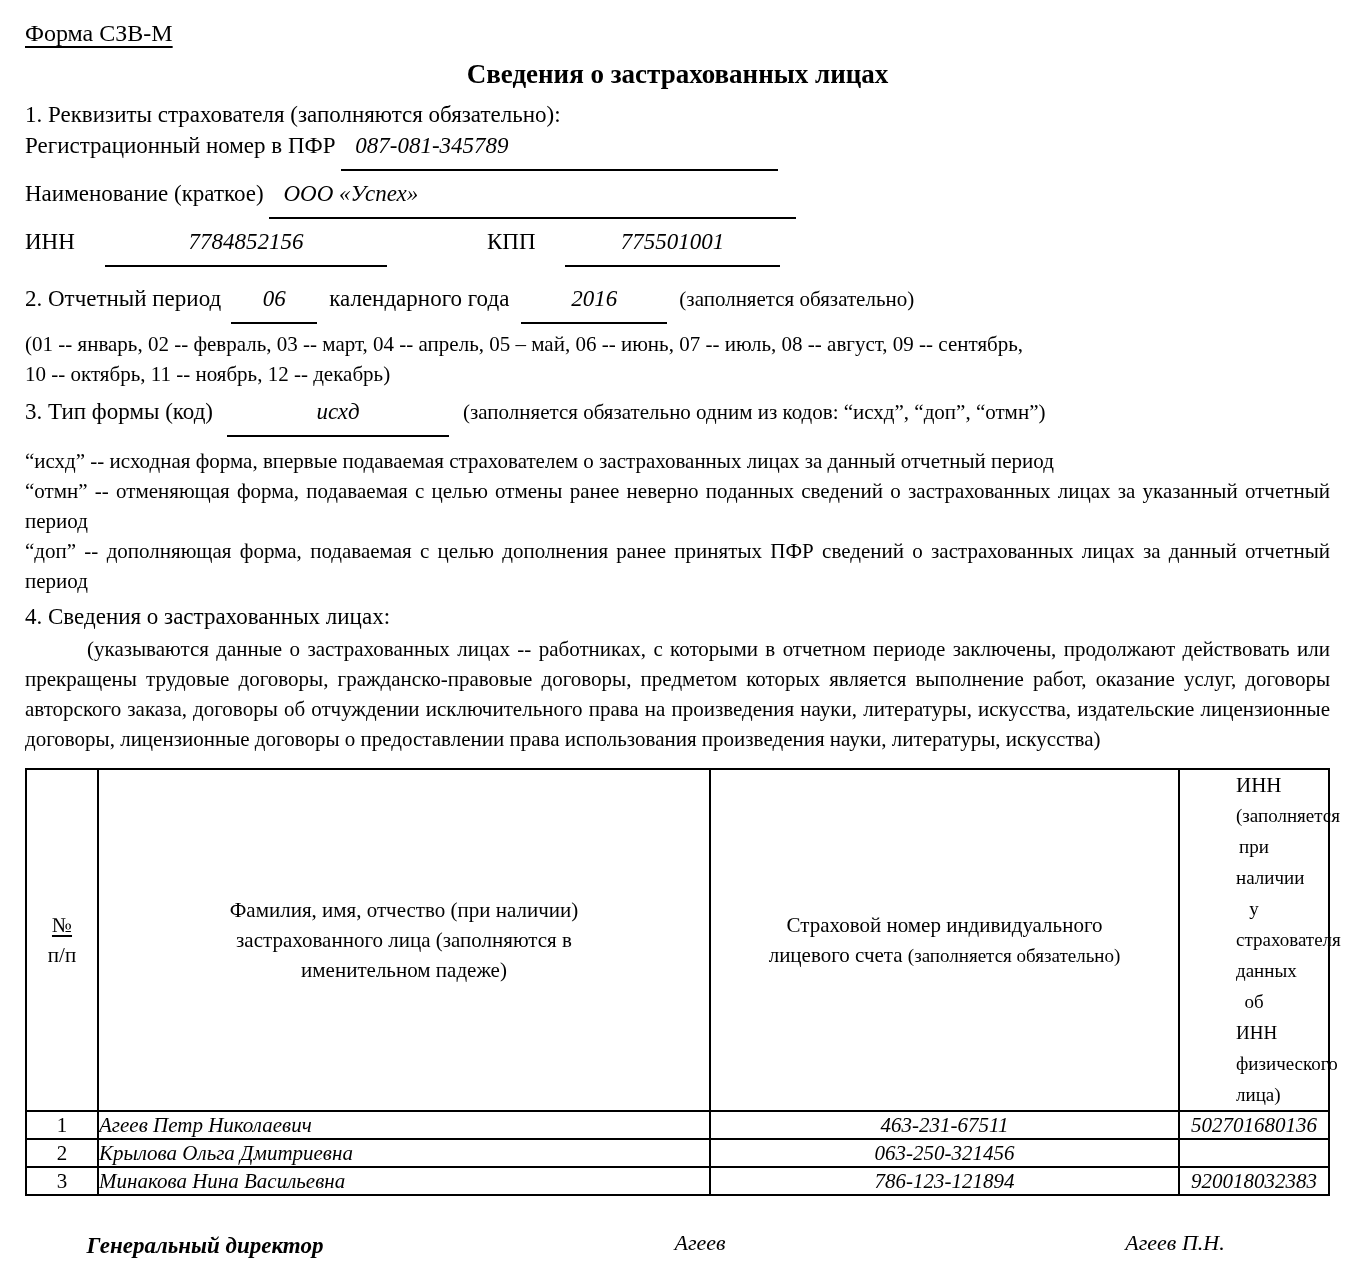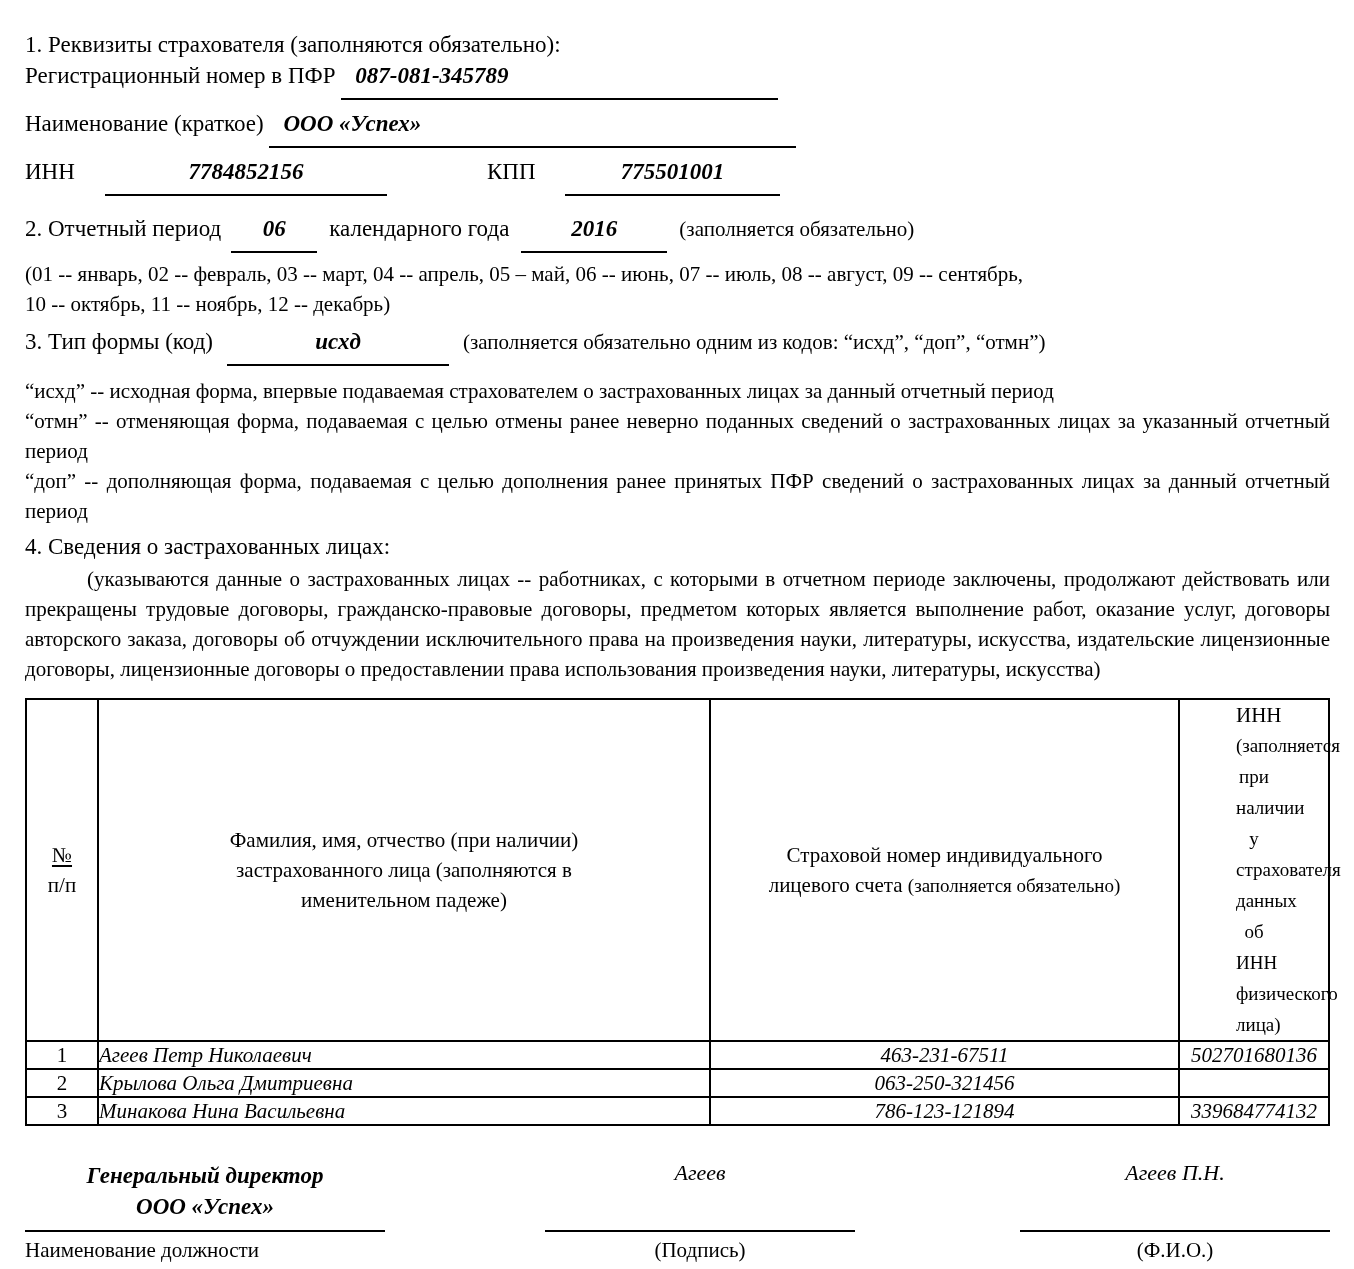--- a/index.html
+++ b/index.html
@@ -5,21 +5,21 @@
   html,body{margin:0;padding:0;background:#fff;color:#000;}
   body{width:1354px;height:1269px;font-family:"Liberation Serif","DejaVu Serif",serif;overflow:hidden;}
   .page{box-sizing:border-box;width:1354px;padding:20px 24px 0 25px;}
 
   .form-label{font-size:24px;text-decoration:underline;text-underline-offset:5px;}
   .title{text-align:center;font-weight:bold;font-size:27px;margin-top:12px;}
 
   .sec-heading{font-size:23px;margin-top:12px;}
   .frow{display:flex;align-items:baseline;font-size:23px;margin-top:5px;height:43px;}
   .lbl{white-space:nowrap;}
-  .blank{border-bottom:2px solid #000;font-style:italic;box-sizing:border-box;height:37px;display:inline-flex;align-items:flex-start;padding-bottom:10px;font-weight:bold;}
+  .blank{border-bottom:2px solid #000;font-style:italic;box-sizing:border-box;height:37px;display:inline-flex;align-items:flex-end;padding-bottom:10px;}
   .blank .val{font-style:italic;}
   .blank.left{justify-content:flex-start;padding-left:14px;}
   .blank.center{justify-content:center;}
 
   .note-sm{font-size:21px;}
   .months{font-size:21px;line-height:30px;}
 
   .just{font-size:21px;line-height:30px;text-align:justify;}
   .defs{margin-top:4px;}
 
@@ -50,21 +50,23 @@
   .sig-box .sig-name{font-style:italic;font-size:22px;text-align:center;}
   .sig-caption{font-size:21px;line-height:29px;margin-top:4px;}
   .sig-col1 .sig-caption{text-align:left;width:300px;}
   .sig-col2 .sig-caption,.sig-col3 .sig-caption{text-align:center;}
 </style>
 </head>
 <body>
 
 <div class="page">
 
+  <div class="form-label">Форма СЗВ-М</div>
 
+  <div class="title">Сведения о застрахованных лицах</div>
 
   <div>
     <div class="sec-heading">1. Реквизиты страхователя (заполняются обязательно):</div>
 
     <div class="frow">
       <span class="lbl">Регистрационный номер в ПФР</span>&nbsp;
       <span class="blank left" style="width:437px;">
         <span class="val">087-081-345789</span>
       </span>
     </div>
@@ -148,21 +150,21 @@
         <tr>
           <td class="c-num">2</td>
           <td class="c-name">Крылова Ольга Дмитриевна</td>
           <td class="c-snils">063-250-321456</td>
           <td class="c-inn"></td>
         </tr>
         <tr>
           <td class="c-num">3</td>
           <td class="c-name">Минакова Нина Васильевна</td>
           <td class="c-snils">786-123-121894</td>
-          <td class="c-inn">339684774132</td>
+          <td class="c-inn">920018032383</td>
         </tr>
       </tbody>
     </table>
   </div>
 
   <div class="sig-area">
     <div class="sig-col sig-col1">
       <div class="sig-box">
         <div class="pos-line">Генеральный директор</div>
         <div class="pos-line">ООО «Успех»</div>

